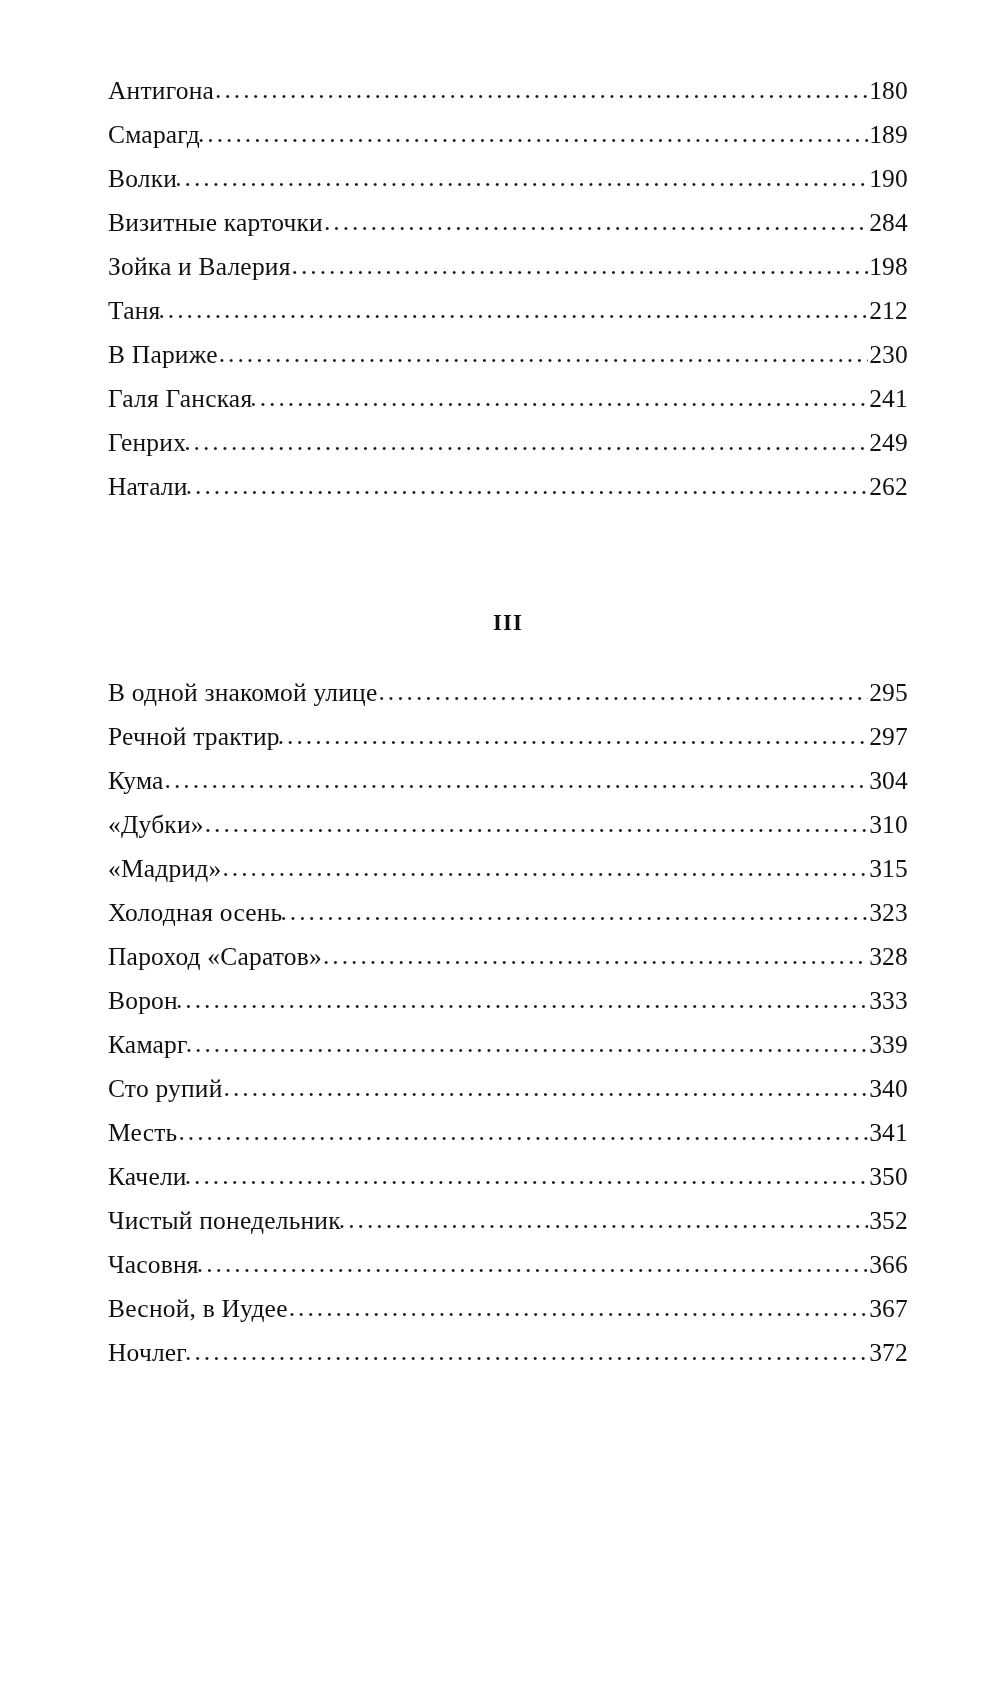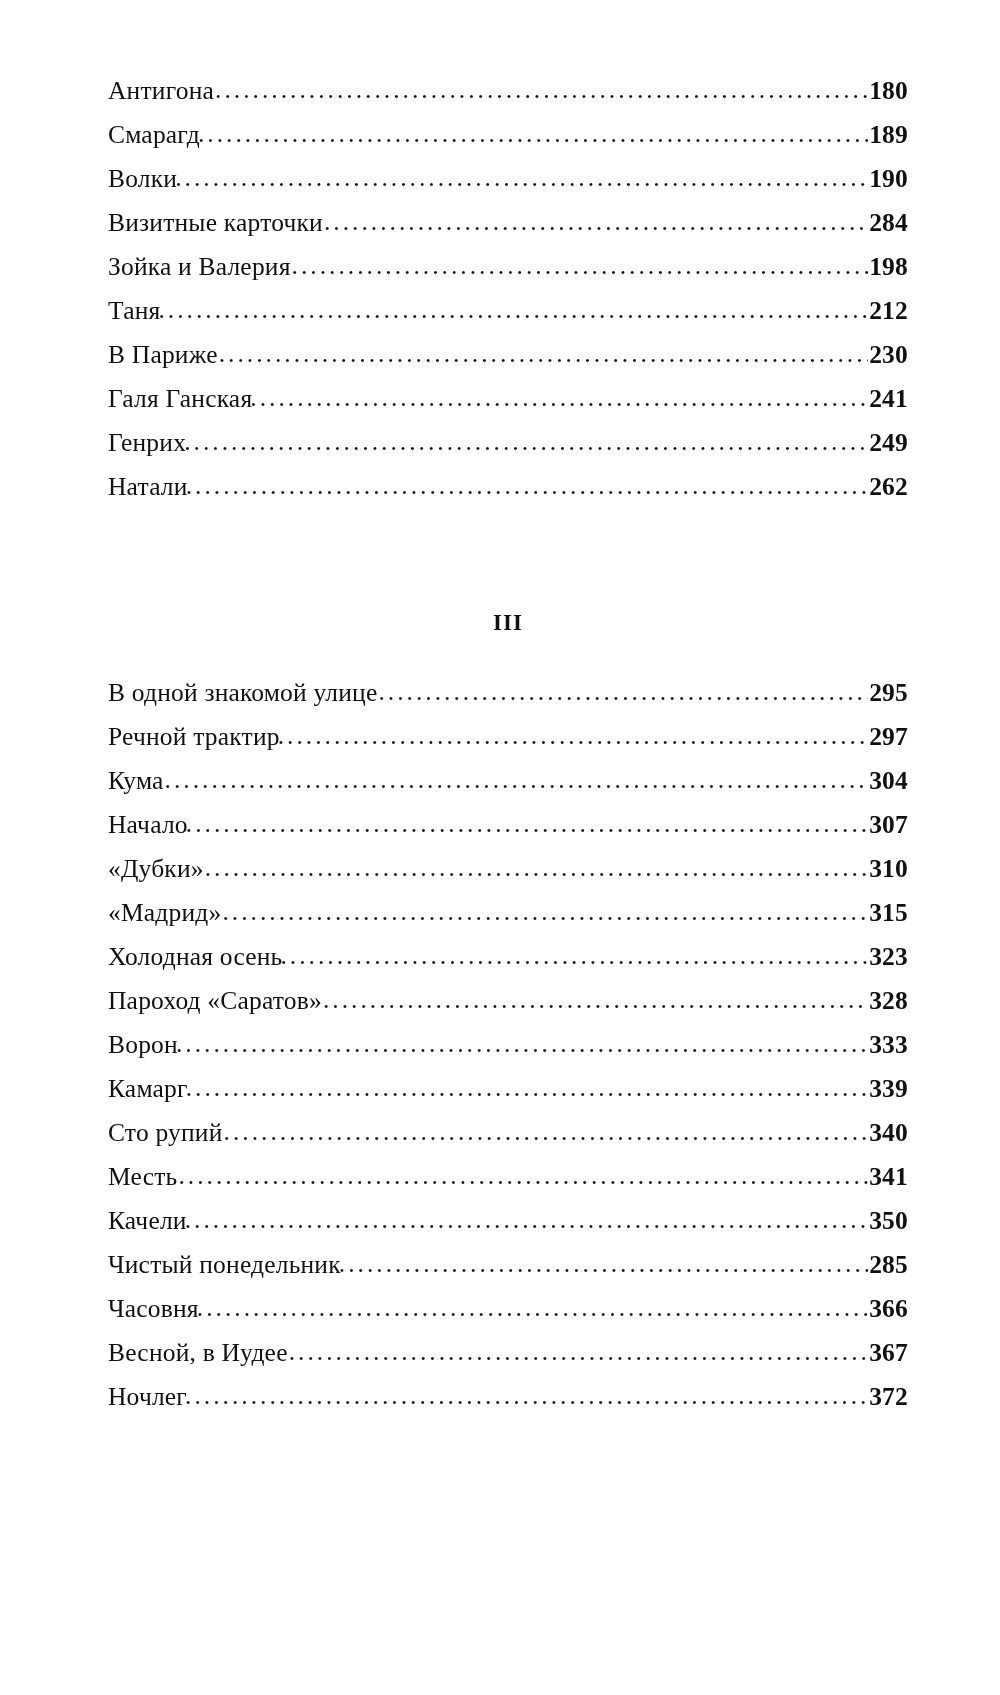--- a/index.html
+++ b/index.html
@@ -53,21 +53,20 @@
   }
   .toc-dots::before {
     content: "......................................................................................................................";
     display: block;
     white-space: nowrap;
   }
   .toc-page {
     flex: 0 0 auto;
     text-align: right;
     letter-spacing: 0.2px;
-    font-weight: bold;
   }
   
   .toc-entry.tight .toc-dots {
     margin-left: -2px;
   }
   .section-divider {
     height: 92px;
   }
   .section-number {
     text-align: center;
@@ -164,25 +163,20 @@
       <span class="toc-dots"></span>
       <span class="toc-page">297</span>
     </div>
 
     <div class="toc-entry">
       <span class="toc-title">Кума</span>
       <span class="toc-dots"></span>
       <span class="toc-page">304</span>
     </div>
 
-    <div class="toc-entry tight">
-      <span class="toc-title">Начало</span>
-      <span class="toc-dots"></span>
-      <span class="toc-page">307</span>
-    </div>
 
     <div class="toc-entry">
       <span class="toc-title">«Дубки»</span>
       <span class="toc-dots"></span>
       <span class="toc-page">310</span>
     </div>
 
     <div class="toc-entry">
       <span class="toc-title">«Мадрид»</span>
       <span class="toc-dots"></span>
@@ -228,21 +222,21 @@
 
     <div class="toc-entry tight">
       <span class="toc-title">Качели</span>
       <span class="toc-dots"></span>
       <span class="toc-page">350</span>
     </div>
 
     <div class="toc-entry tight">
       <span class="toc-title">Чистый понедельник</span>
       <span class="toc-dots"></span>
-      <span class="toc-page">285</span>
+      <span class="toc-page">352</span>
     </div>
 
     <div class="toc-entry tight">
       <span class="toc-title">Часовня</span>
       <span class="toc-dots"></span>
       <span class="toc-page">366</span>
     </div>
 
     <div class="toc-entry">
       <span class="toc-title">Весной, в Иудее</span>

